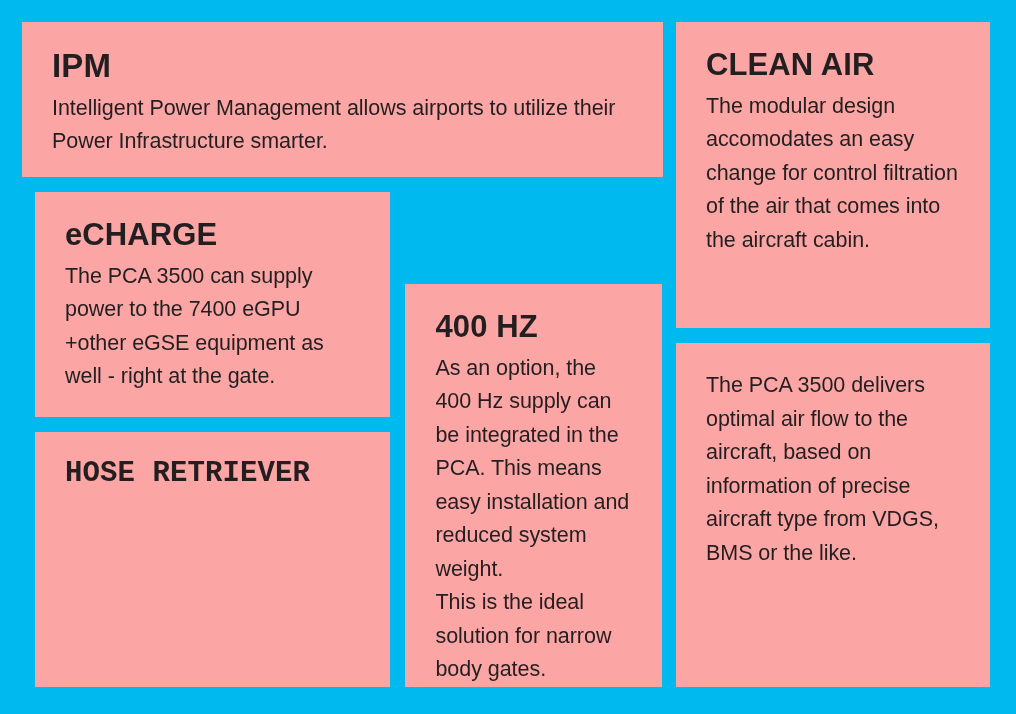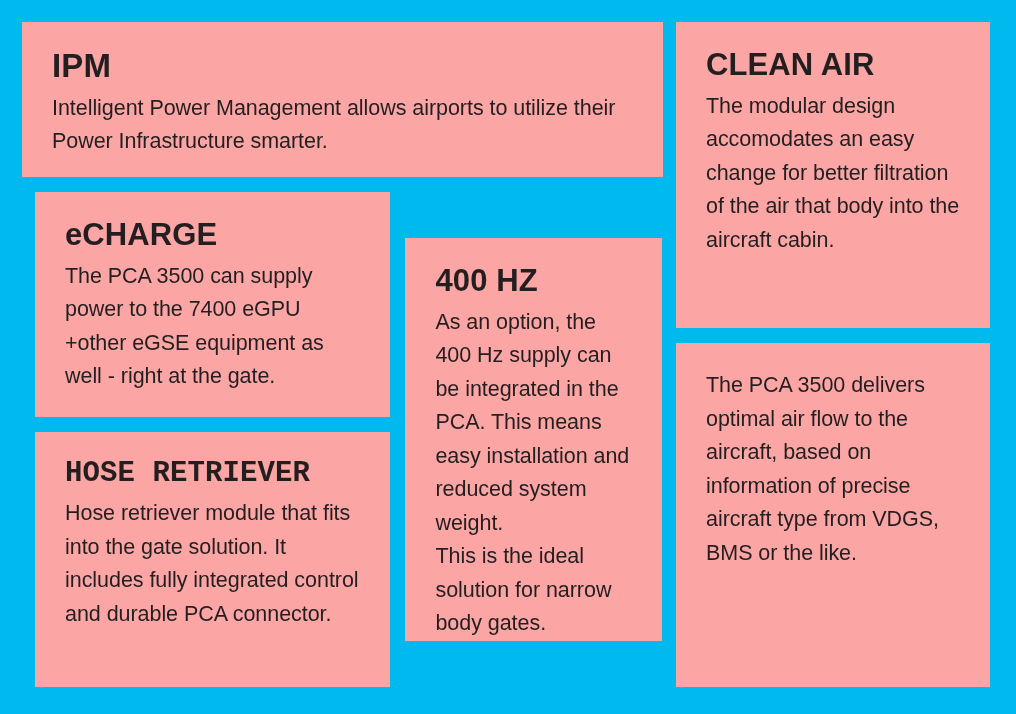--- a/index.html
+++ b/index.html
@@ -89,21 +89,21 @@
     display: flex;
     flex-direction: column;
     gap: 15px;
     width: 640px;
   }
 
   .lower-row {
     display: flex;
     flex-direction: row;
     gap: 15px;
-    align-items: center;
+    align-items: flex-end;
     padding-left: 13px;
   }
 
   .lower-left-stack {
     display: flex;
     flex-direction: column;
     gap: 15px;
     width: 363px;
   }
 </style>
@@ -127,23 +127,20 @@
 
         <div class="feature-card card-echarge">
           <div class="card-title">eCHARGE</div>
           <div class="card-body">
             <p>The PCA 3500 can supply power to the 7400 eGPU +other eGSE equipment as well - right at the gate.</p>
           </div>
         </div>
 
         <div class="feature-card card-hose">
           <div class="card-title">HOSE RETRIEVER</div>
-          <div class="card-body">
-            <p>Hose retriever module that fits into the gate solution. It includes fully integrated control and durable PCA connector.</p>
-          </div>
         </div>
 
       </div>
 
       <div class="column-middle">
         <div class="feature-card card-400hz">
           <div class="card-title">400 HZ</div>
           <div class="card-body">
             <p>As an option, the 400 Hz supply can be integrated in the PCA. This means easy installation and reduced system weight.</p>
             <p>This is the ideal solution for narrow body gates.</p>
@@ -153,21 +150,21 @@
 
     </div>
 
   </div>
 
   <div class="board-column column-right">
 
     <div class="feature-card card-cleanair">
       <div class="card-title">CLEAN AIR</div>
       <div class="card-body">
-        <p>The modular design accomodates an easy change for better filtration of the air that body into the aircraft cabin.</p>
+        <p>The modular design accomodates an easy change for control filtration of the air that comes into the aircraft cabin.</p>
       </div>
     </div>
 
     <div class="feature-card card-airflow">
       <div class="card-body">
         <p>The PCA 3500 delivers optimal air flow to the aircraft, based on information of precise aircraft type from VDGS, BMS or the like.</p>
       </div>
     </div>
 
   </div>

